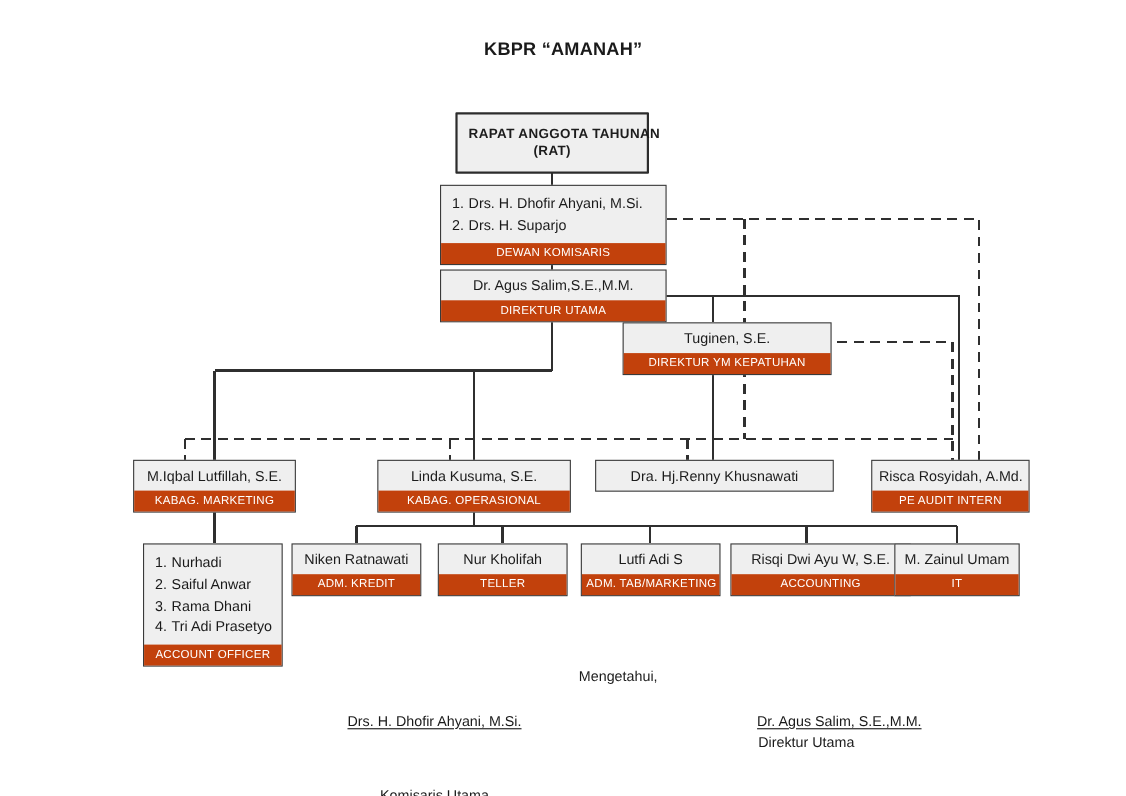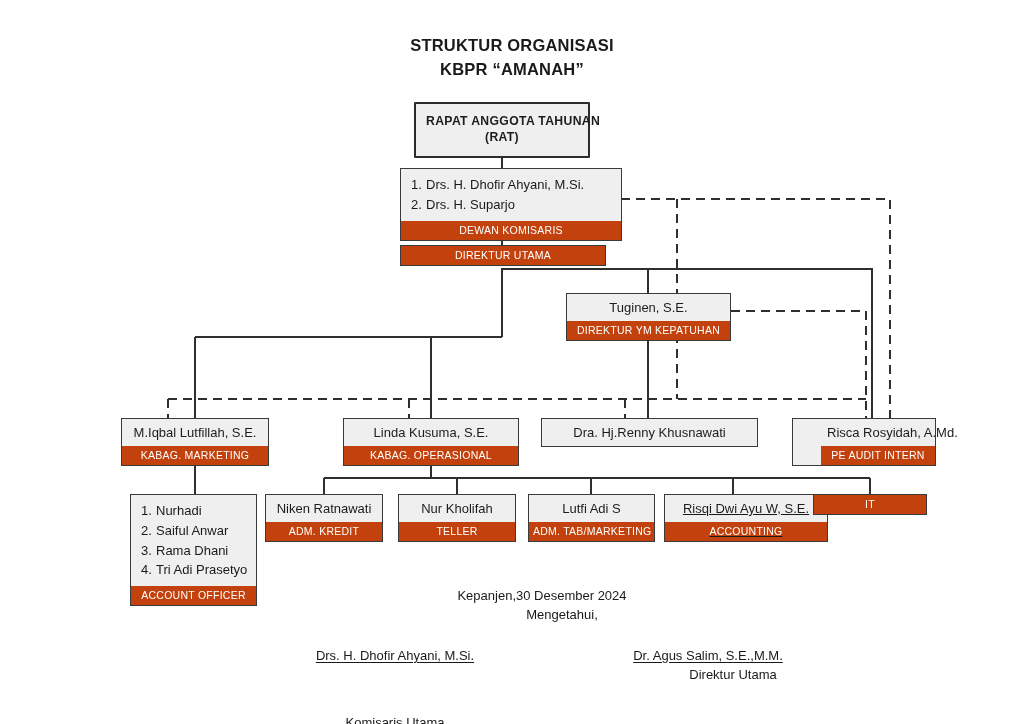--- a/index.html
+++ b/index.html
@@ -82,21 +82,20 @@
     text-decoration:underline;
     text-underline-offset:2px;
   }
 </style>
 </head>
 <body>
 
 <div id="stage">
 
   <div id="title">
-    <div>STRUKTUR ORGANISASI</div>
     <div>KBPR “AMANAH”</div>
   </div>
 
   <svg id="wires" width="1024" height="724" viewBox="0 0 1024 724">
     <g fill="none" stroke="#2f2f2f" stroke-width="2.2" shape-rendering="crispEdges">
 
       <path d="M502,141 L502,168"></path>
 
       <path d="M502,225 L502,245"></path>
 
@@ -137,52 +136,53 @@
     </g>
   </svg>
 
   <div class="node" id="rat" style="left:414px;top:102px;width:176px;">
     <span class="nm">
       <span>RAPAT ANGGOTA TAHUNAN</span><br>
       <span>(RAT)</span>
     </span>
   </div>
 
-  <div class="node" id="komisaris" style="left:400px;top:168px;width:222px;">
+  <div class="node" id="komisaris" style="left:400px;top:168px;width:206px;">
     <ol>
       <li><span class="num">1.</span><span>Drs. H. Dhofir Ahyani, M.Si.</span></li>
       <li><span class="num">2.</span><span>Drs. H. Suparjo</span></li>
     </ol>
     <span class="ttl">DEWAN KOMISARIS</span>
   </div>
 
   <div class="node" id="dirut" style="left:400px;top:245px;width:206px;">
+    <span class="nm">Dr. Agus Salim,S.E.,M.M.</span>
     <span class="ttl">DIREKTUR UTAMA</span>
   </div>
 
-  <div class="node" id="dirkep" style="left:566px;top:293px;width:165px;">
+  <div class="node" id="dirkep" style="left:566px;top:293px;width:190px;">
     <span class="nm">Tuginen, S.E.</span>
     <span class="ttl">DIREKTUR YM KEPATUHAN</span>
   </div>
 
   <div class="node" id="marketing" style="left:121px;top:418px;width:148px;">
     <span class="nm">M.Iqbal Lutfillah, S.E.</span>
     <span class="ttl">KABAG. MARKETING</span>
   </div>
 
   <div class="node" id="operasional" style="left:343px;top:418px;width:176px;">
     <span class="nm">Linda Kusuma, S.E.</span>
     <span class="ttl">KABAG. OPERASIONAL</span>
   </div>
 
   <div class="node" id="kepatuhan" style="left:541px;top:418px;width:217px;">
     <span class="nm">Dra. Hj.Renny Khusnawati</span>
   </div>
 
-  <div class="node" id="audit" style="left:792px;top:418px;width:144px;padding-left:28px;">
+  <div class="node" id="audit" style="left:792px;top:418px;width:144px;">
     <span class="nm">Risca Rosyidah, A.Md.</span>
     <span class="ttl">PE AUDIT INTERN</span>
   </div>
 
   <div class="node" id="ao" style="left:130px;top:494px;width:127px;">
     <ol>
       <li><span class="num">1.</span><span>Nurhadi</span></li>
       <li><span class="num">2.</span><span>Saiful Anwar</span></li>
       <li><span class="num">3.</span><span>Rama Dhani</span></li>
       <li><span class="num">4.</span><span>Tri Adi Prasetyo</span></li>
@@ -198,31 +198,31 @@
   <div class="node" id="teller" style="left:398px;top:494px;width:118px;">
     <span class="nm">Nur Kholifah</span>
     <span class="ttl">TELLER</span>
   </div>
 
   <div class="node" id="admtab" style="left:528px;top:494px;width:127px;">
     <span class="nm">Lutfi Adi S</span>
     <span class="ttl">ADM. TAB/MARKETING</span>
   </div>
 
-  <div class="node" id="accounting" style="left:664px;top:494px;width:164px;text-decoration:underline;">
+  <div class="node" id="accounting" style="left:664px;top:494px;width:164px;">
     <span class="nm">Risqi Dwi Ayu W, S.E.</span>
     <span class="ttl">ACCOUNTING</span>
   </div>
 
   <div class="node" id="it" style="left:813px;top:494px;width:114px;">
+    <span class="nm">M. Zainul Umam</span>
     <span class="ttl">IT</span>
   </div>
 
-  <div class="ftxt" style="left:352px;top:586px;width:380px;">Kepanjen,30 Desember 2024</div>
   <div class="ftxt" style="left:372px;top:605px;width:380px;">Mengetahui,</div>
 
   <div class="ftxt sig-name" style="left:185px;top:646px;width:420px;">Drs. H. Dhofir Ahyani, M.Si.</div>
   <div class="ftxt" style="left:185px;top:665px;width:420px;margin-top:48px;">Komisaris Utama</div>
 
-  <div class="ftxt sig-name" style="left:498px;top:646px;width:420px;">Dr. Agus Salim, S.E.,M.M.</div>
+  <div class="ftxt sig-name" style="left:553px;top:646px;width:420px;">Dr. Agus Salim, S.E.,M.M.</div>
   <div class="ftxt" style="left:523px;top:665px;width:420px;">Direktur Utama</div>
 
 </div>
 
 </body></html>

